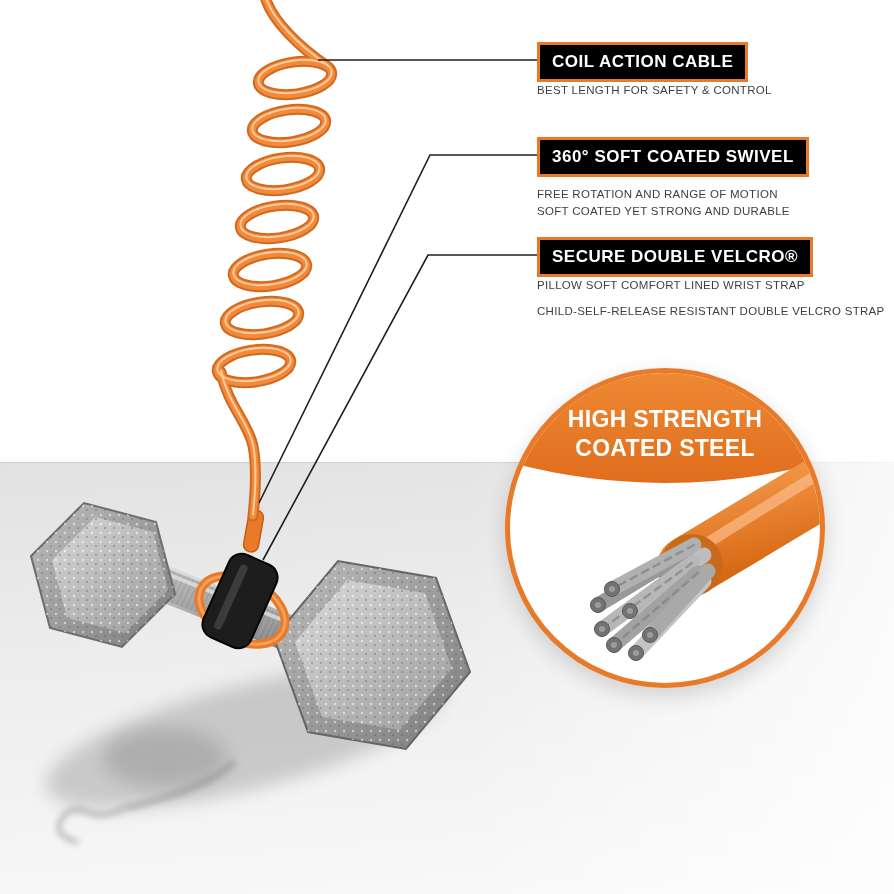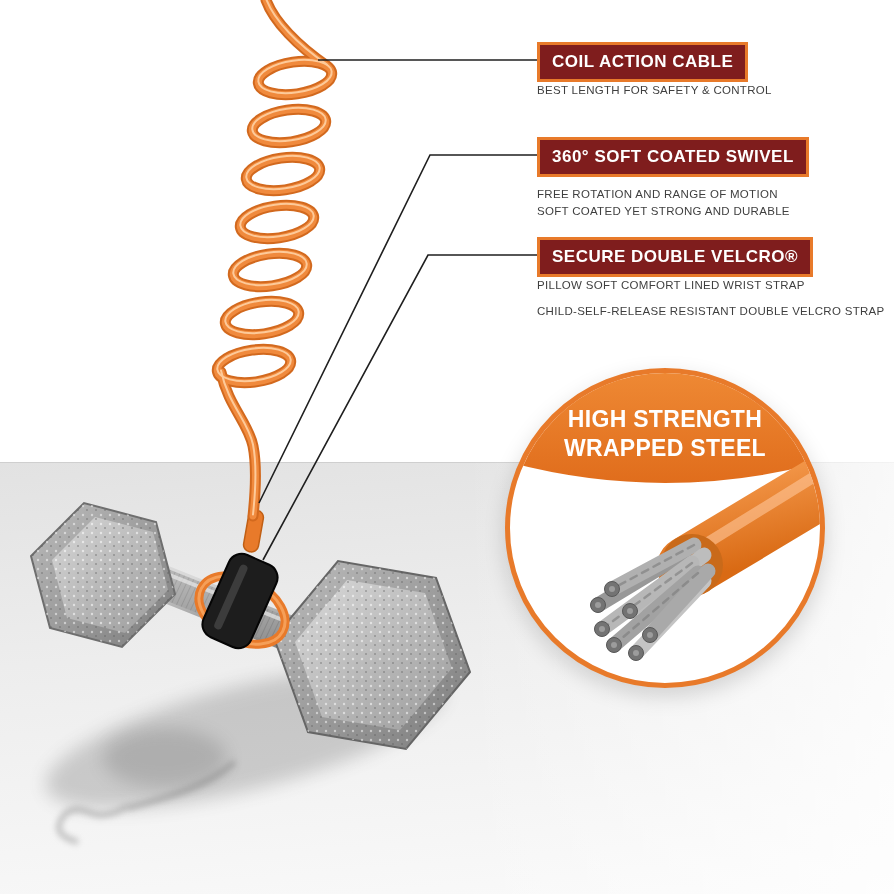--- a/index.html
+++ b/index.html
@@ -15,21 +15,21 @@
   .floor-light{
     position:absolute;right:0;top:462px;width:430px;height:432px;
     background:linear-gradient(90deg,rgba(255,255,255,0),rgba(255,255,255,0.75));
   }
   .art{position:absolute;left:0;top:0;}
   .callout{position:absolute;left:537px;width:356px;}
   .callout.c1{top:42px;}
   .callout.c2{top:137px;}
   .callout.c3{top:237px;}
   .callout-title{
-    display:inline-block;background:#7f1d1d;color:#ffffff;
+    display:inline-block;background:#000000;color:#ffffff;
     border:3px solid #e87a2a;padding:7px 12px;
     font-size:17px;font-weight:bold;letter-spacing:0.5px;white-space:nowrap;
   }
   .callout-desc{
     margin-top:0;color:#3f3f3f;font-size:11.5px;letter-spacing:0.3px;
     line-height:1.5;white-space:nowrap;
   }
   .callout-desc.first{margin-top:9px;}
   .inset{
     position:absolute;left:505px;top:368px;width:320px;height:320px;
@@ -196,17 +196,17 @@
         <circle cx="104" cy="272" r="7.5" fill="#737373" stroke="#585858"></circle>
           <circle cx="104" cy="272" r="3" fill="#9c9c9c"></circle>
         <circle cx="126" cy="280" r="7.5" fill="#737373" stroke="#585858"></circle>
           <circle cx="126" cy="280" r="3" fill="#9c9c9c"></circle>
         <circle cx="140" cy="262" r="7.5" fill="#737373" stroke="#585858"></circle>
           <circle cx="140" cy="262" r="3" fill="#9c9c9c"></circle>
       </g>
     </svg>
     <div class="inset-title">
       <div>HIGH STRENGTH</div>
-      <div>WRAPPED STEEL</div>
+      <div>COATED STEEL</div>
     </div>
   </div>
 
 </div>
 
 </body></html>

